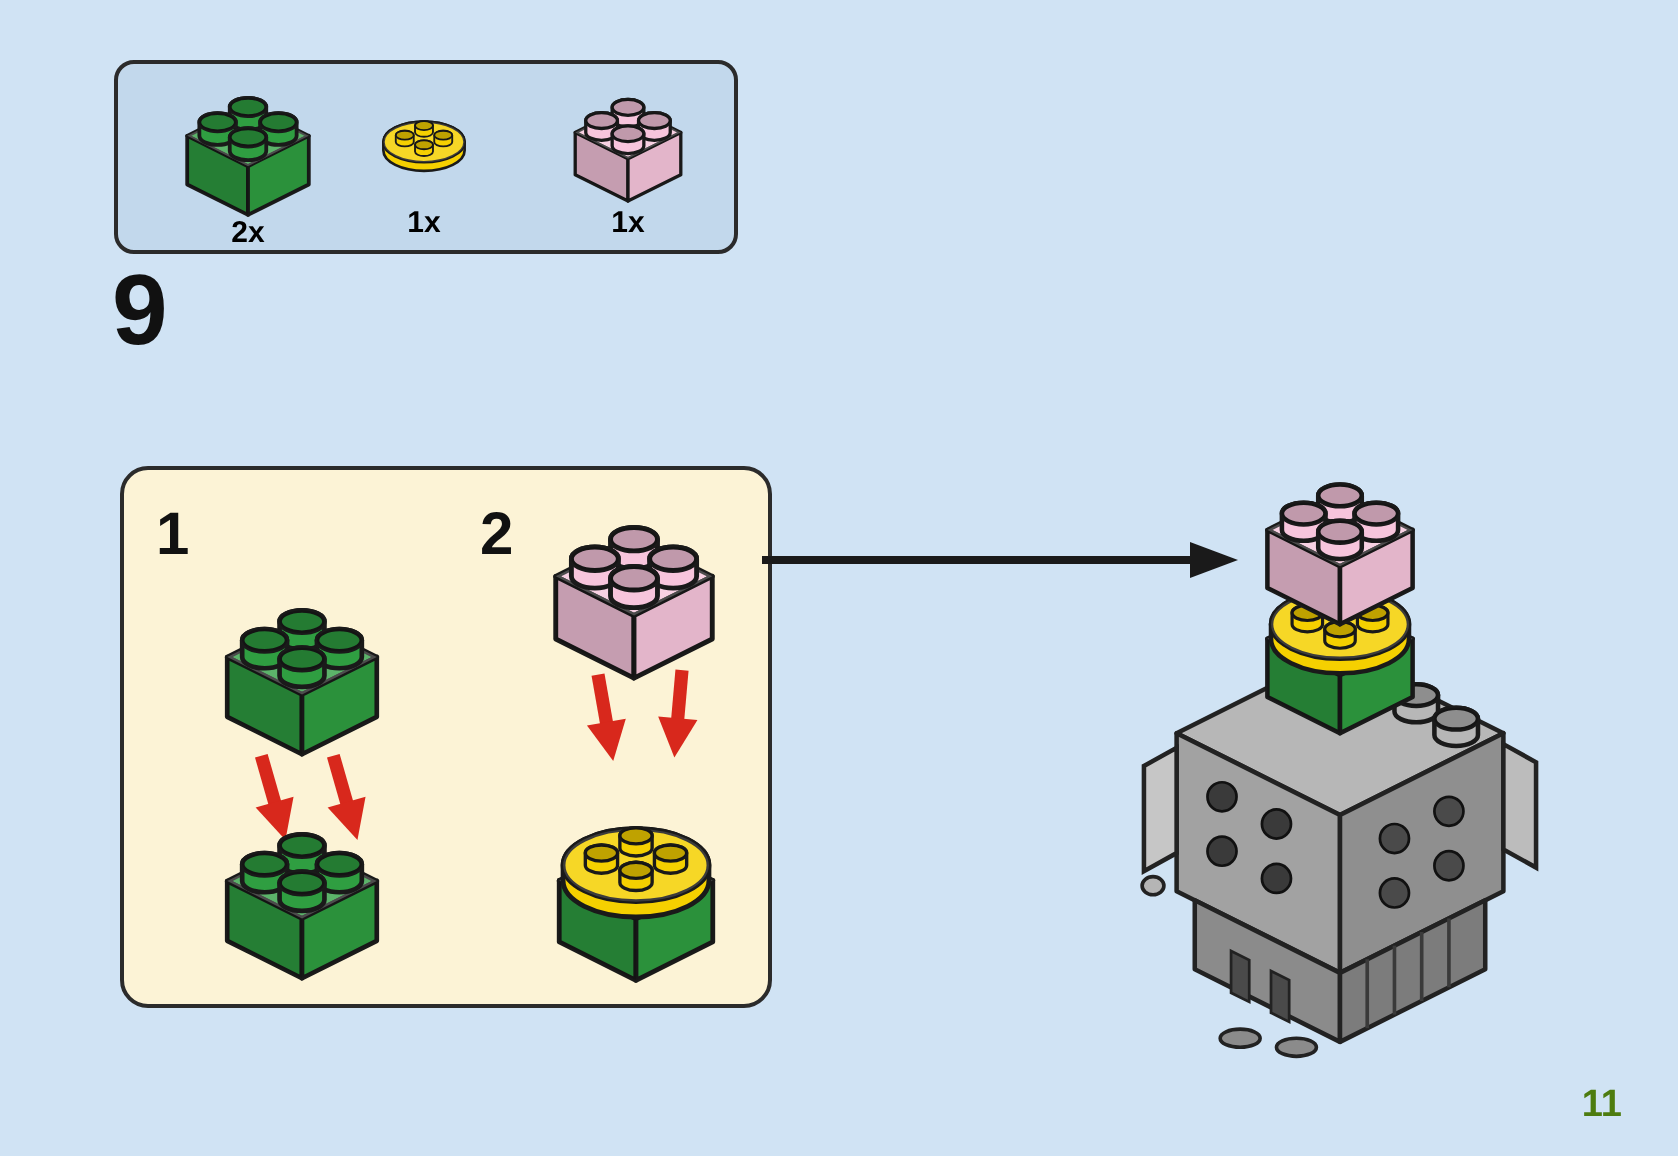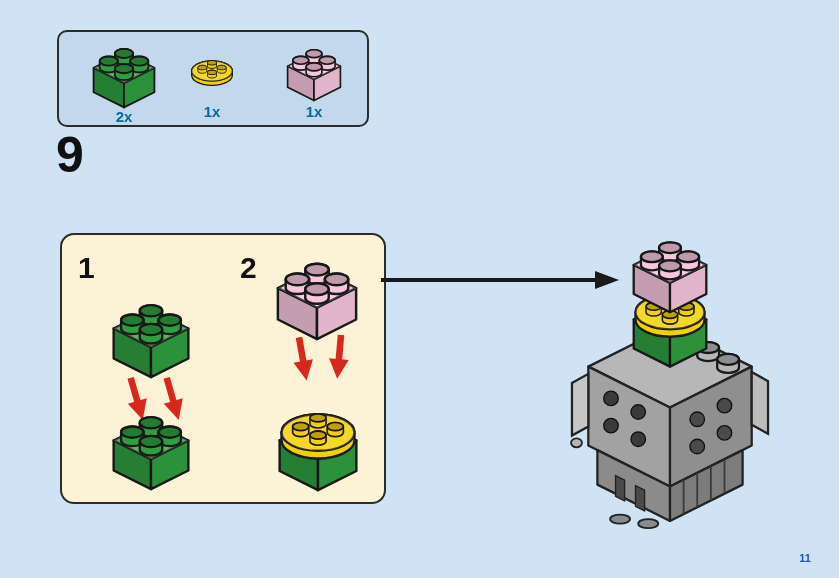--- a/index.html
+++ b/index.html
@@ -3,30 +3,30 @@
 <meta charset="utf-8">
 <style>
   html,body{margin:0;padding:0;}
   body{font-family:"Liberation Sans",sans-serif;}
   .stage{position:relative;width:839px;height:578px;background:#d0e3f4;overflow:hidden;}
 
   .parts-box{position:absolute;left:57px;top:30px;width:308px;height:93px;
     background:#c2d8ec;border:2px solid #2b2b2b;border-radius:10px;}
   .part{position:absolute;top:7px;height:80px;display:flex;flex-direction:column;align-items:center;}
   .part .piece{flex:1;display:flex;align-items:center;}
-  .part .count{font-weight:bold;font-size:15px;color:#0369a1;line-height:1;}
+  .part .count{font-weight:bold;font-size:15px;color:#000000;line-height:1;}
 
   .step-number{position:absolute;left:56px;top:130px;font-size:50px;font-weight:800;color:#111;line-height:1;}
 
   .substep-box{position:absolute;left:60px;top:233px;width:322px;height:267px;
     background:#fcf3d6;border:2px solid #2b2b2b;border-radius:14px;}
   .substep-label{position:absolute;font-size:30px;font-weight:800;color:#111;line-height:1;}
 
   .abs{position:absolute;display:block;}
-  .page-number{position:absolute;right:28px;bottom:14px;font-size:11px;font-weight:bold;color:#1d4ed8;}
+  .page-number{position:absolute;right:28px;bottom:14px;font-size:19px;font-weight:bold;color:#4d7c0f;}
   svg{overflow:visible;}
 </style>
 </head>
 <body>
 
 <svg width="0" height="0" style="position:absolute" aria-hidden="true">
   <defs>
     <g id="stud">
       <path d="M-12,0 v-9 a12,6 0 0 1 24,0 v9 a12,6 0 0 1 -24,0 z" fill="currentColor" stroke="#1a1a1a" stroke-width="2.5"></path>
       <ellipse cx="0" cy="-9" rx="12" ry="6" fill="currentColor" stroke="#1a1a1a" stroke-width="2.5"></ellipse>

